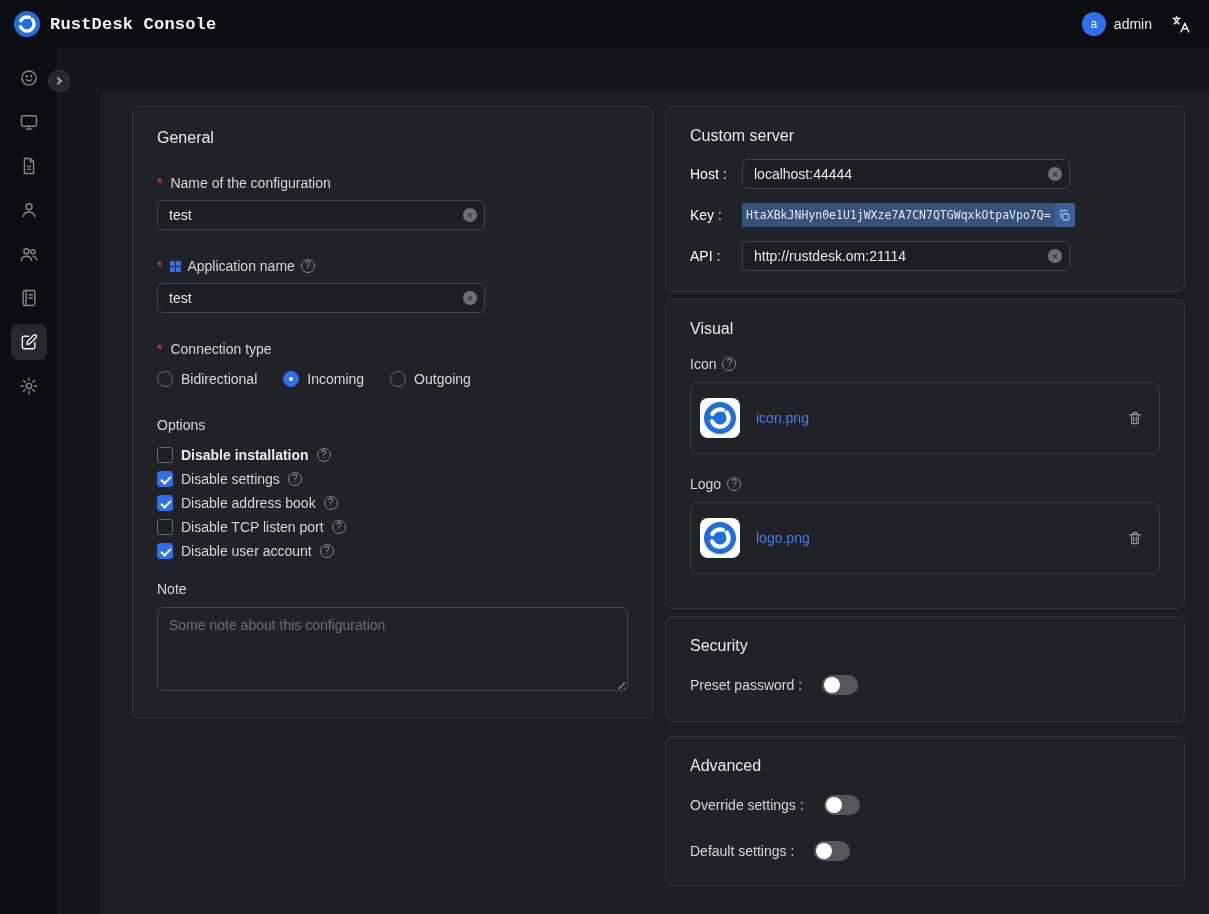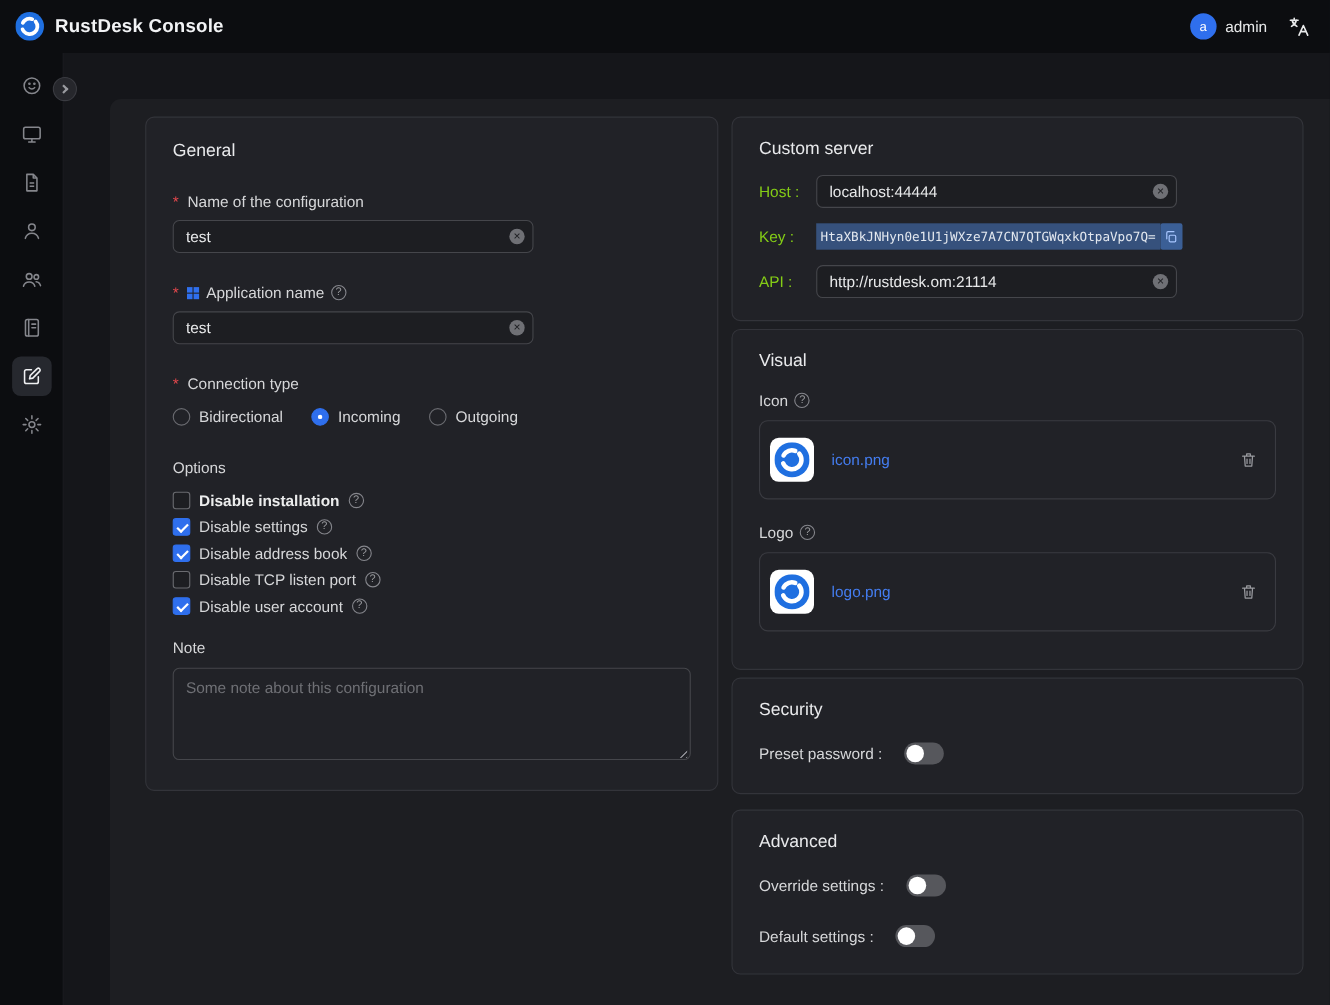--- a/index.html
+++ b/index.html
@@ -1,21 +1,21 @@
 <!DOCTYPE html>
 <html><head>
 <meta charset="utf-8">
 <style>
   * { margin:0; padding:0; box-sizing:border-box; }
   html,body { width:1209px; height:914px; overflow:hidden; }
   body { background:#131418; font-family:"Liberation Sans", sans-serif; color:#d6d7d9; font-size:14px; }
 
   
   .header { height:48px; background:#0c0d10; display:flex; align-items:center; justify-content:space-between; padding:0 18px 0 14px; position:relative; z-index:5; }
-  .brand { display:flex; align-items:center; gap:10px; }
+  .brand { display:flex; align-items:center; gap:10px;font-family:Liberation Mono, monospace; }
   .brand-title { color:#f2f3f5; font-weight:700; font-size:17px; letter-spacing:.2px; }
   .header-right { display:flex; align-items:center; gap:18px; }
   .user-chip { display:flex; align-items:center; gap:8px; cursor:pointer; }
   .avatar { width:24px; height:24px; border-radius:50%; background:#2f6fed; color:#fff; font-size:12px; display:flex; align-items:center; justify-content:center; }
   .user-name { color:#e8e9ea; font-size:14px; }
   .icon-btn { background:none; border:none; cursor:pointer; display:flex; align-items:center; }
 
   
   .body-wrap { display:flex; height:866px; position:relative; }
   .sidebar { width:58px; background:#0c0d10; border-right:1px solid #1d1e22; display:flex; flex-direction:column; align-items:center; padding-top:12px; gap:8px; }
@@ -62,21 +62,21 @@
   .note-label { margin:22px 0 10px 0; color:#d6d7d9; }
   .note-wrap { position:relative; }
   textarea.note { width:100%; height:84px; background:#212227; border:1px solid #45464b; border-radius:6px; color:#e8e9ea; font-size:14px; padding:9px 11px; resize:none; font-family:"Liberation Sans", sans-serif; outline:none; }
   textarea.note::placeholder { color:#6f7075; }
   .resize-handle { position:absolute; right:3px; bottom:5px; width:9px; height:9px; clip-path:polygon(100% 0,100% 100%,0 100%); background:repeating-linear-gradient(-45deg,#85868c 0 1px,transparent 1px 4px); }
 
   
   .col-right { width:520px; display:flex; flex-direction:column; gap:7px; }
   .card-server { padding:20px 24px 20px 24px; }
   .srv-row { display:flex; align-items:center; margin-top:14px; }
-  .srv-label { width:52px; color:#84cc16; flex:0 0 auto; }
+  .srv-label { width:52px; color:#ffffff; flex:0 0 auto; }
   .key-field { display:flex; align-items:flex-end; }
   .key-value { background:#36517c; color:#e3e8ef; font-family:"DejaVu Sans Mono", monospace; font-size:11.5px; padding:4px 4px; line-height:16px; white-space:nowrap; }
   .copy-btn { background:#3b5f96; border:none; border-radius:2px; width:20px; height:24px; display:flex; align-items:center; justify-content:center; cursor:pointer; color:#a8c6ff; }
 
   .card-visual { padding:20px 24px 34px 24px; }
   .vis-label { display:flex; align-items:center; gap:6px; margin:18px 0 10px 0; color:#d6d7d9; }
   .file-box { border:1px solid #3a3b41; border-radius:8px; height:72px; display:flex; align-items:center; padding:8px 16px 8px 9px; }
   .thumb { width:40px; height:40px; background:#fff; border-radius:8px; display:flex; align-items:center; justify-content:center; flex:0 0 auto; }
   .file-link { color:#447df0; margin-left:16px; text-decoration:none; cursor:pointer; }
   .trash-btn { margin-left:auto; background:none; border:none; color:#9a9ba0; cursor:pointer; display:flex; }

